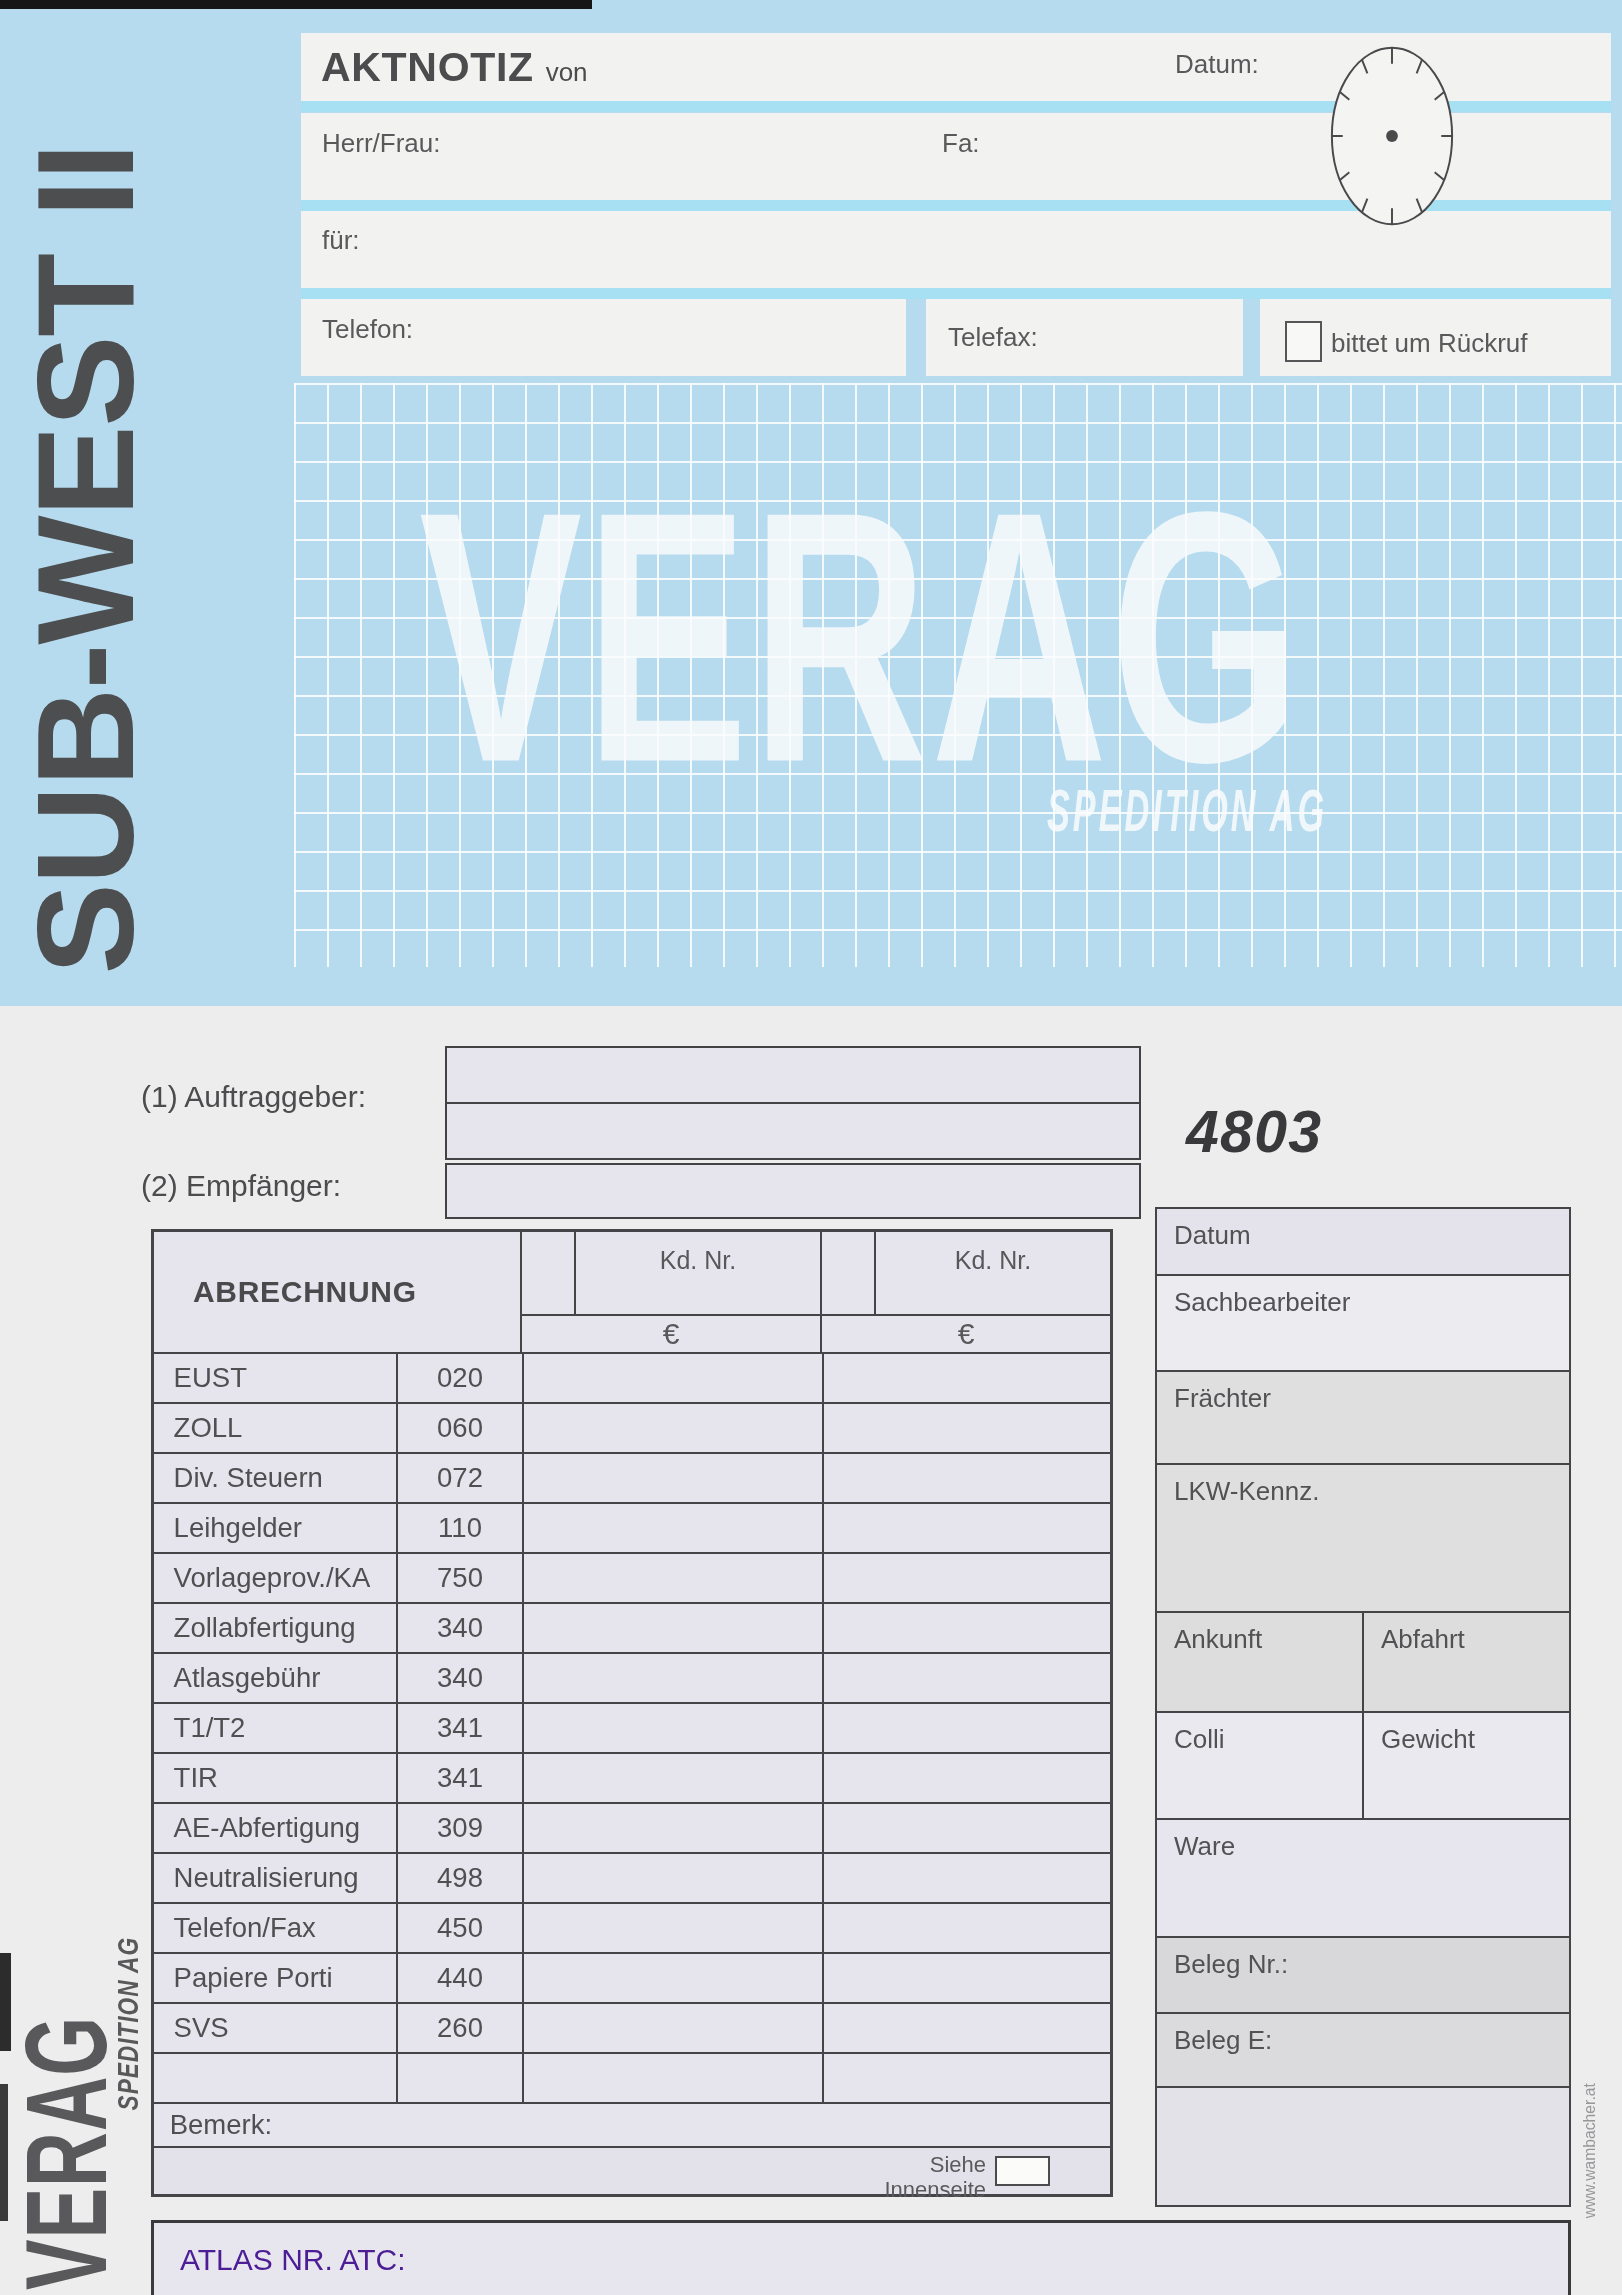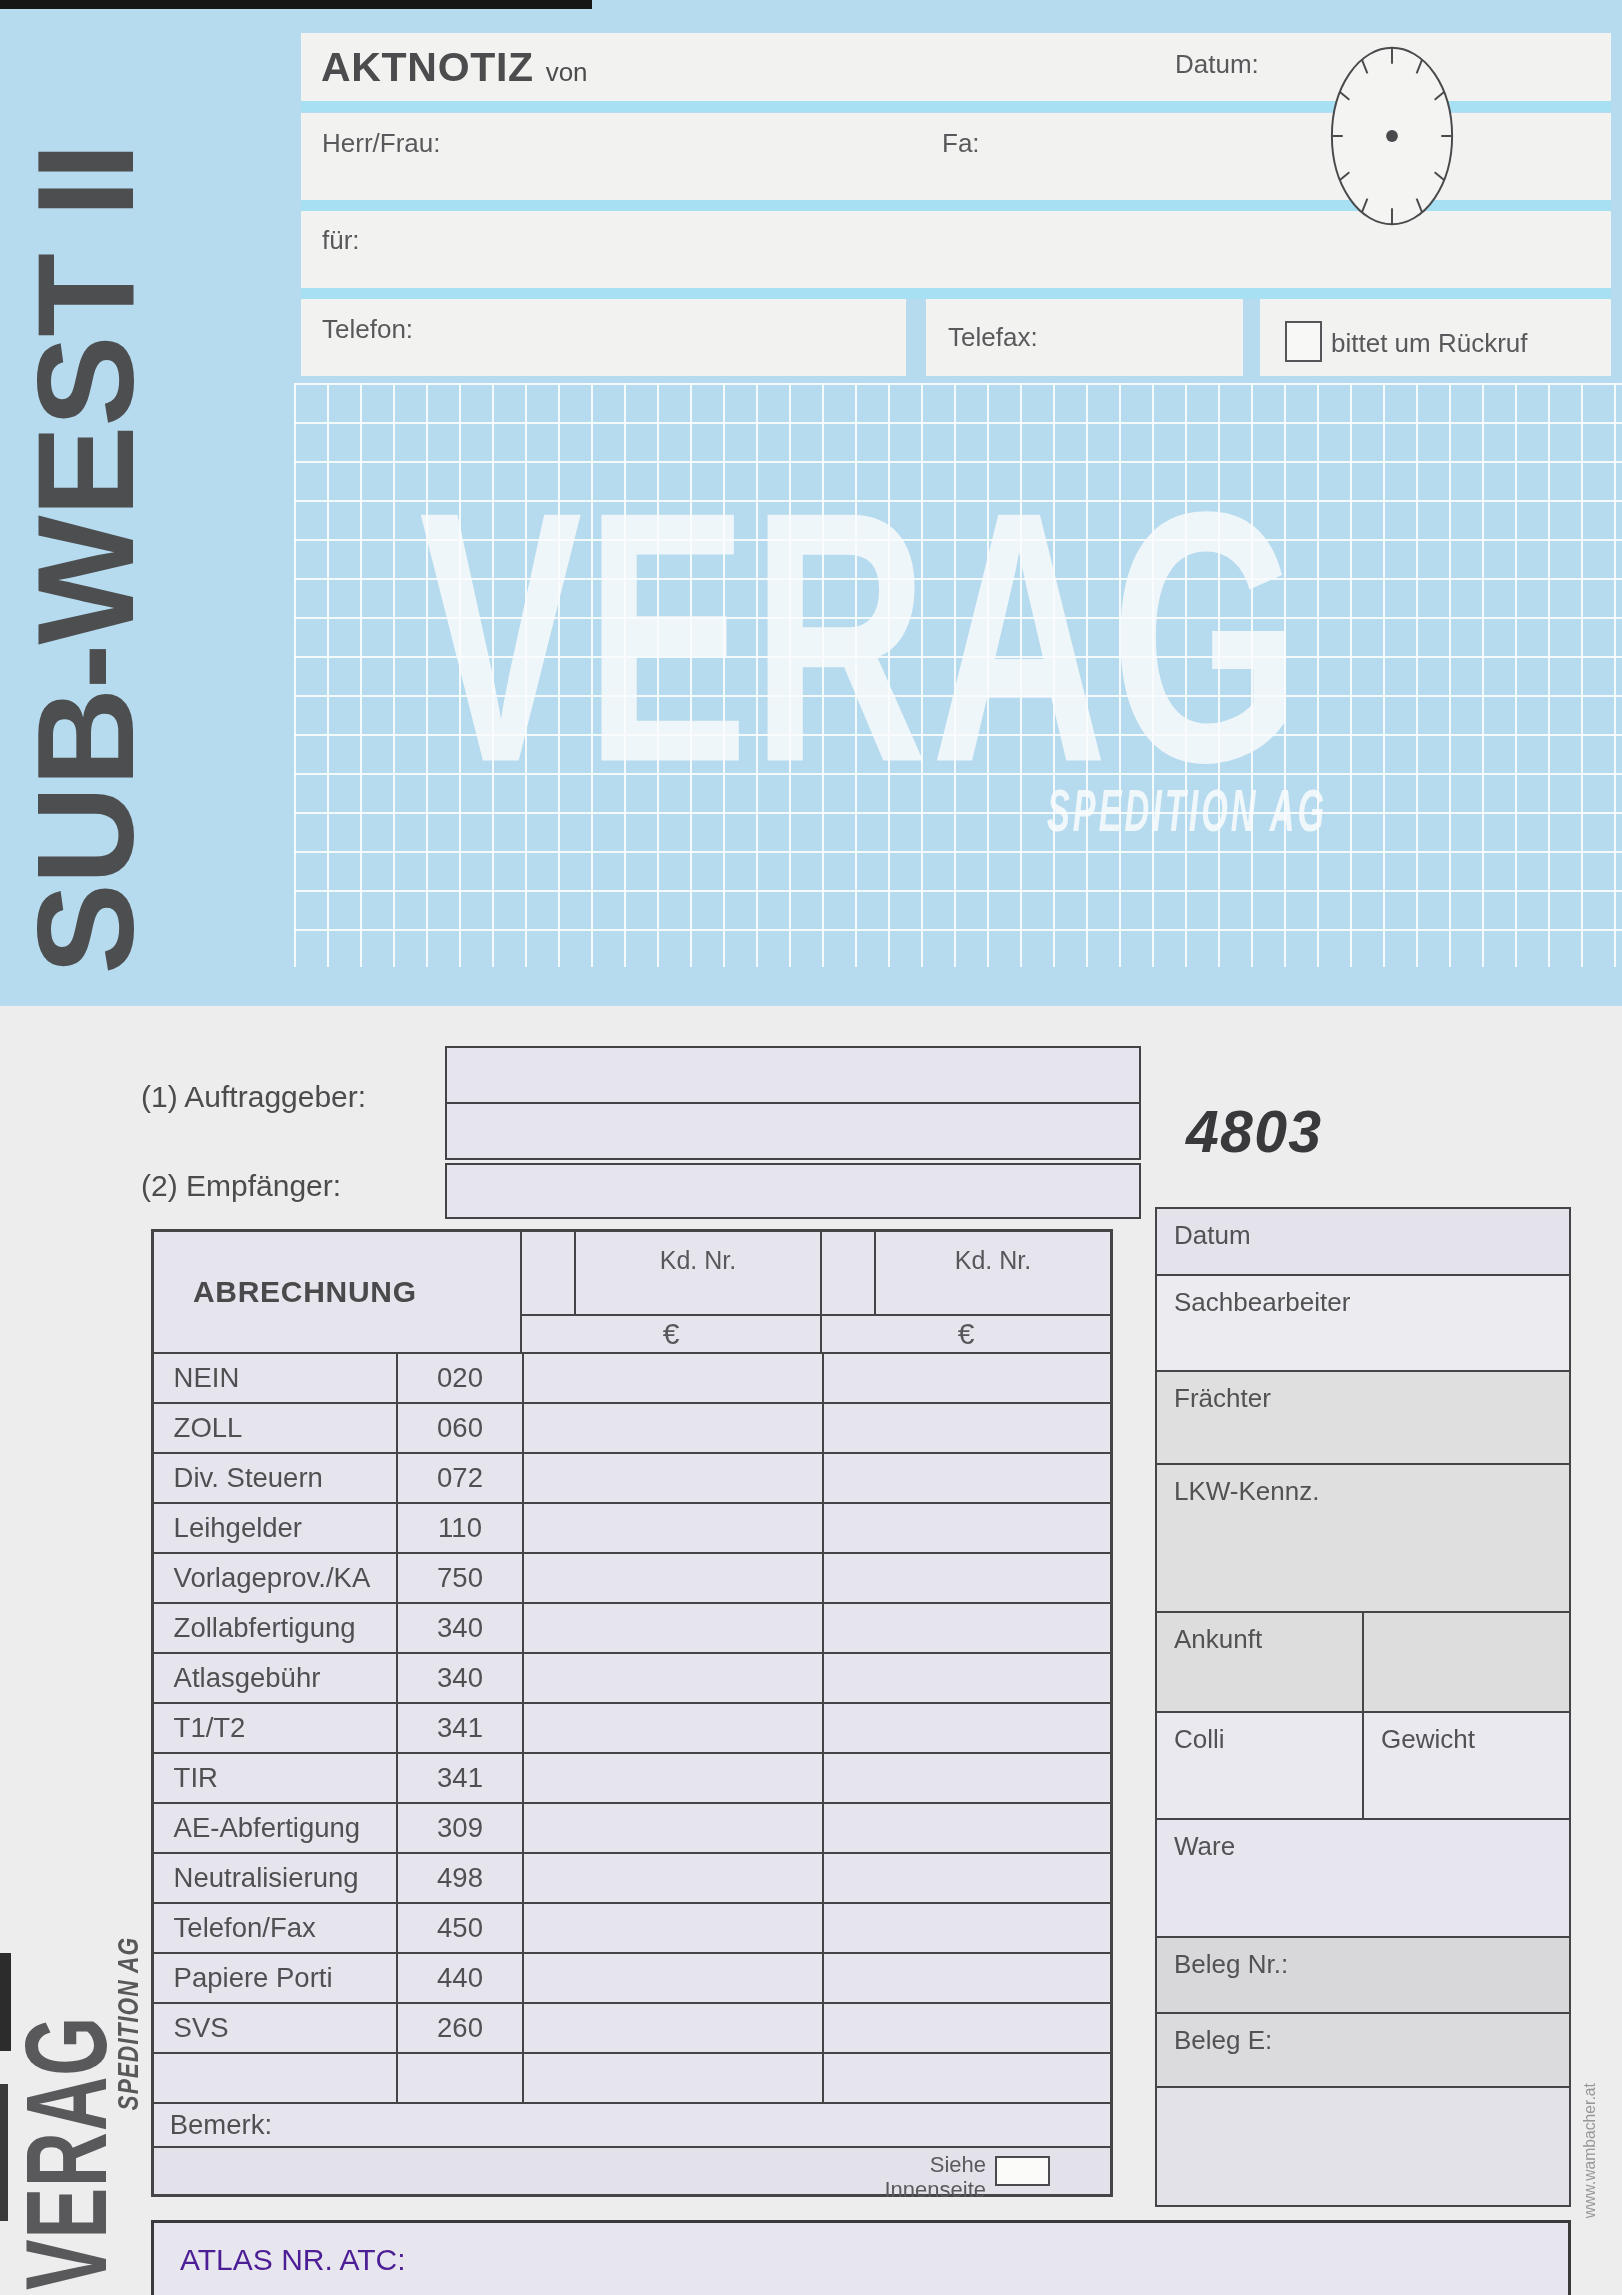--- a/index.html
+++ b/index.html
@@ -205,21 +205,21 @@
       <div class="th-col last">
         <div class="th-top">
           <div class="th-stub"></div>
           <div class="th-kd">Kd. Nr.</div>
         </div>
         <div class="th-euro">€</div>
       </div>
     </div>
 
     <div class="trow">
-        <div class="td-label">NEIN</div>
+        <div class="td-label">EUST</div>
         <div class="td-code">020</div>
         <div class="td-v1"></div>
         <div class="td-v2"></div>
       </div>
     <div class="trow">
         <div class="td-label">ZOLL</div>
         <div class="td-code">060</div>
         <div class="td-v1"></div>
         <div class="td-v2"></div>
       </div>
@@ -314,20 +314,21 @@
     </div>
   </div>
 
   <div class="rpanel">
     <div class="prow p-datum"><span>Datum</span></div>
     <div class="prow p-sach"><span>Sachbearbeiter</span></div>
     <div class="prow p-fra"><span>Frächter</span></div>
     <div class="prow p-lkw"><span>LKW-Kennz.</span></div>
     <div class="prow split p-ank">
       <div class="pcell"><span>Ankunft</span></div>
+      <div class="pcell last"><span>Abfahrt</span></div>
     </div>
     <div class="prow split p-colli">
       <div class="pcell"><span>Colli</span></div>
       <div class="pcell last"><span>Gewicht</span></div>
     </div>
     <div class="prow p-ware"><span>Ware</span></div>
     <div class="prow p-belegnr"><span>Beleg Nr.:</span></div>
     <div class="prow p-belege"><span>Beleg E:</span></div>
   </div>
 

